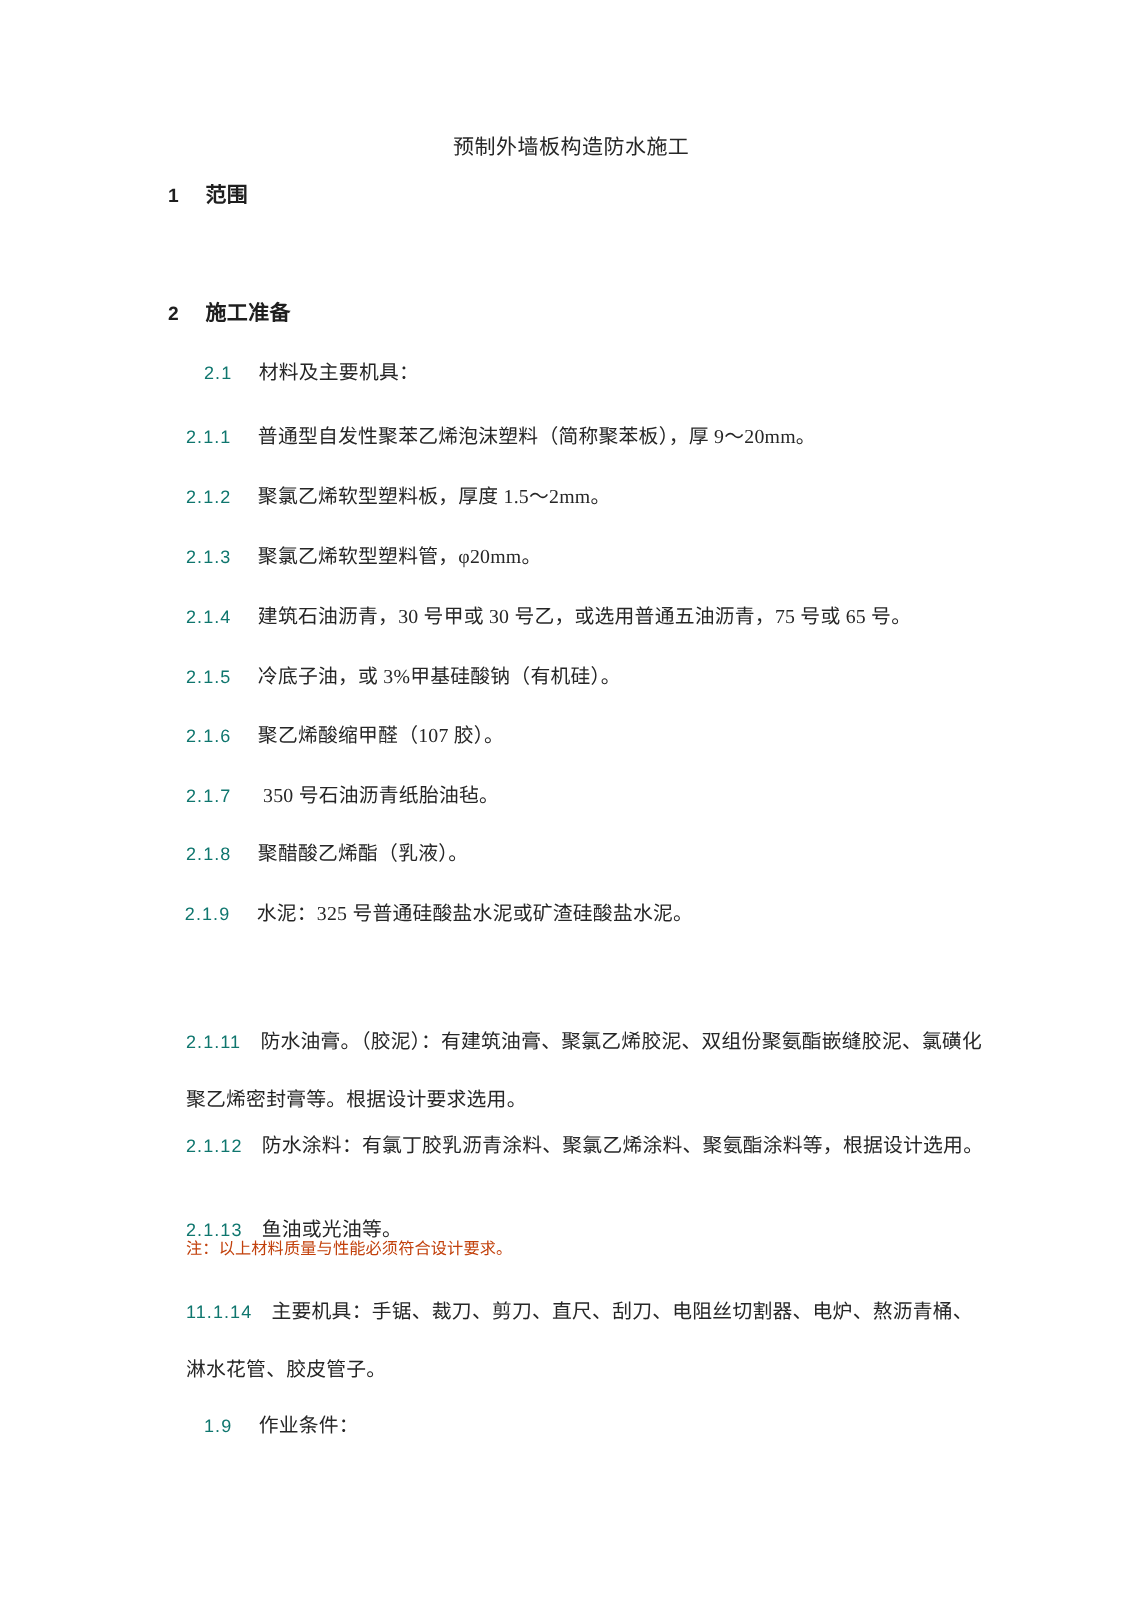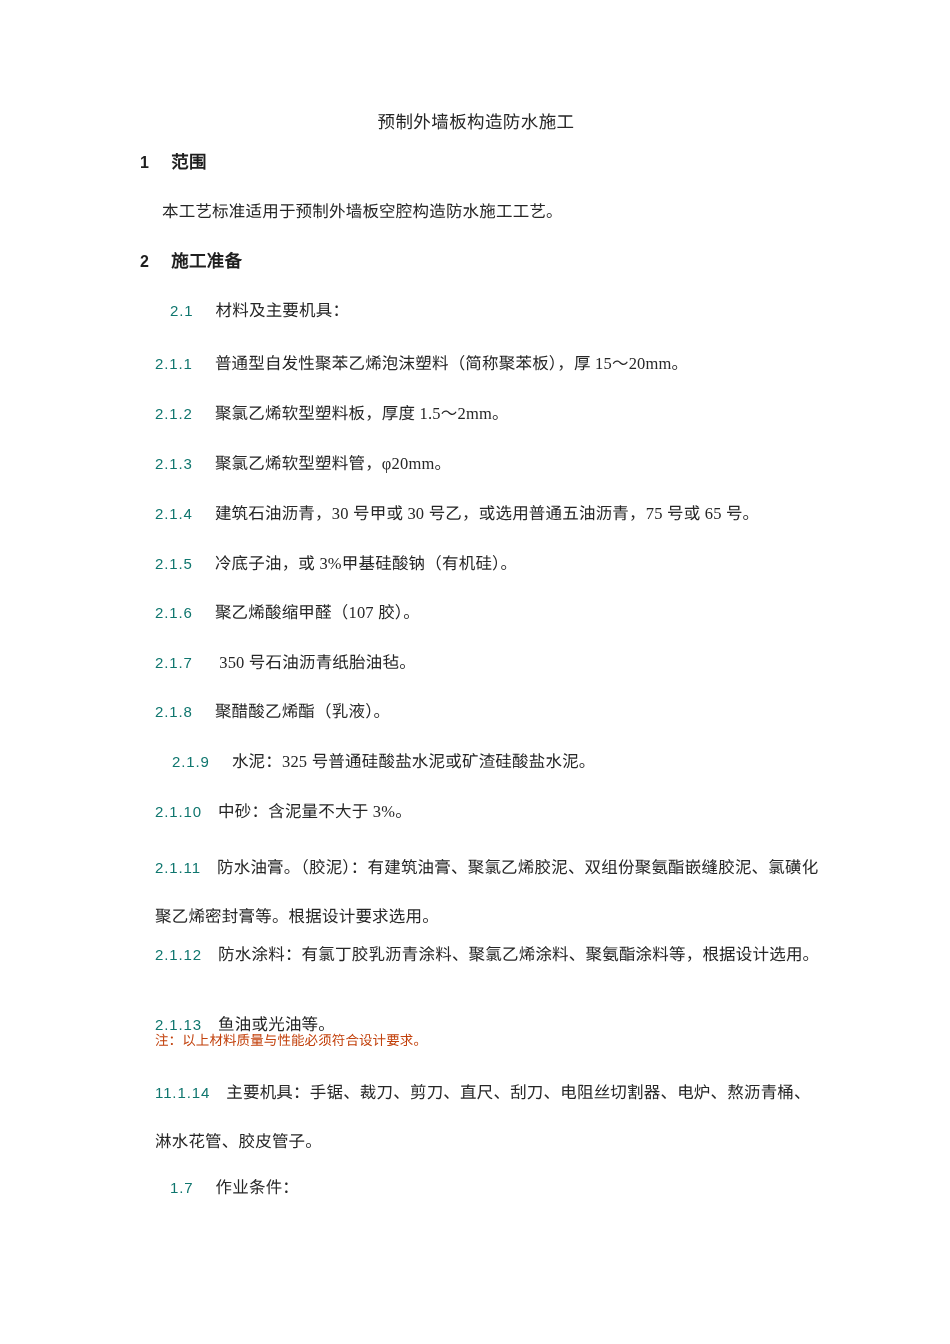--- a/index.html
+++ b/index.html
@@ -96,21 +96,21 @@
   .p-sub21   { left: 30px;  top: 299px; }
   
   .p-2101    { left: 15px;  top: 352px; }
   .p-2102    { left: 15px;  top: 402px; }
   .p-2103    { left: 15px;  top: 452px; }
   .p-2104    { left: 15px;  top: 502px; }
   .p-2105    { left: 15px;  top: 552px; }
   .p-2106    { left: 15px;  top: 601px; }
   .p-2107    { left: 15px;  top: 651px; }
   .p-2108    { left: 15px;  top: 700px; }
-  .p-2109    { left: 32px;  top: 750px; }
+  .p-2109    { left: 14px;  top: 750px; }
   .p-2110    { left: 15px;  top: 800px; }
   .p-2111    { left: 15px;  top: 844px; }
   .p-2112    { left: 15px;  top: 943px; }
   .p-2113    { left: 15px;  top: 993px; margin-top: 20px; }
   .p-note    { left: 15px;  top: 1031px; }
   .p-2114    { left: 15px;  top: 1069px; }
   .p-sub22   { left: 30px;  top: 1176px; }
 
   .ws { display: inline-block; }
   .ws-3  { width: 16px; }
@@ -119,52 +119,50 @@
 </head>
 <body>
 
 <div class="page">
   <div class="doc-body">
 
     <div class="doc-title">预制外墙板构造防水施工</div>
 
     <div class="heading h-sec1"><span class="num">1</span><span class="ws ws-4"></span><span>范围</span></div>
 
-    <div class="para p-intro">本工艺标准适用于预制外墙板空腔构造防水施工工艺。</div>
 
     <div class="heading h-sec2"><span class="num">2</span><span class="ws ws-4"></span><span>施工准备</span></div>
 
     <div class="para p-sub21"><span class="num">2.1</span><span class="ws ws-4"></span><span>材料及主要机具：</span></div>
 
-    <div class="para p-2101"><span class="num">2.1.1</span><span class="ws ws-4"></span><span>普通型自发性聚苯乙烯泡沫塑料（简称聚苯板），厚 15～20mm。</span></div>
+    <div class="para p-2101"><span class="num">2.1.1</span><span class="ws ws-4"></span><span>普通型自发性聚苯乙烯泡沫塑料（简称聚苯板），厚 9～20mm。</span></div>
 
     <div class="para p-2102"><span class="num">2.1.2</span><span class="ws ws-4"></span><span>聚氯乙烯软型塑料板，厚度 1.5～2mm。</span></div>
 
     <div class="para p-2103"><span class="num">2.1.3</span><span class="ws ws-4"></span><span>聚氯乙烯软型塑料管，φ20mm。</span></div>
 
     <div class="para p-2104"><span class="num">2.1.4</span><span class="ws ws-4"></span><span>建筑石油沥青，30 号甲或 30 号乙，或选用普通五油沥青，75 号或 65 号。</span></div>
 
     <div class="para p-2105"><span class="num">2.1.5</span><span class="ws ws-4"></span><span>冷底子油，或 3%甲基硅酸钠（有机硅）。</span></div>
 
     <div class="para p-2106"><span class="num">2.1.6</span><span class="ws ws-4"></span><span>聚乙烯酸缩甲醛（107 胶）。</span></div>
 
     <div class="para p-2107"><span class="num">2.1.7</span><span class="ws ws-4"></span><span> 350 号石油沥青纸胎油毡。</span></div>
 
     <div class="para p-2108"><span class="num">2.1.8</span><span class="ws ws-4"></span><span>聚醋酸乙烯酯（乳液）。</span></div>
 
     <div class="para p-2109"><span class="num">2.1.9</span><span class="ws ws-4"></span><span>水泥：325 号普通硅酸盐水泥或矿渣硅酸盐水泥。</span></div>
 
-    <div class="para p-2110"><span class="num">2.1.10</span><span class="ws ws-3"></span><span>中砂：含泥量不大于 3%。</span></div>
 
     <div class="para wrap p-2111"><span class="num">2.1.11</span><span class="ws ws-3"></span><span>防水油膏。（胶泥）：有建筑油膏、聚氯乙烯胶泥、双组份聚氨酯嵌缝胶泥、氯磺化聚乙烯密封膏等。根据设计要求选用。</span></div>
 
     <div class="para p-2112"><span class="num">2.1.12</span><span class="ws ws-3"></span><span>防水涂料：有氯丁胶乳沥青涂料、聚氯乙烯涂料、聚氨酯涂料等，根据设计选用。</span></div>
 
     <div class="para p-2113"><span class="num">2.1.13</span><span class="ws ws-3"></span><span>鱼油或光油等。</span></div>
 
     <div class="para note p-note">注：以上材料质量与性能必须符合设计要求。</div>
 
     <div class="para wrap p-2114"><span class="num">11.1.14</span><span class="ws ws-3"></span><span>主要机具：手锯、裁刀、剪刀、直尺、刮刀、电阻丝切割器、电炉、熬沥青桶、淋水花管、胶皮管子。</span></div>
 
-    <div class="para p-sub22"><span class="num">1.7</span><span class="ws ws-4"></span><span>作业条件：</span></div>
+    <div class="para p-sub22"><span class="num">1.9</span><span class="ws ws-4"></span><span>作业条件：</span></div>
 
   </div>
 </div>
 
 </body></html>

